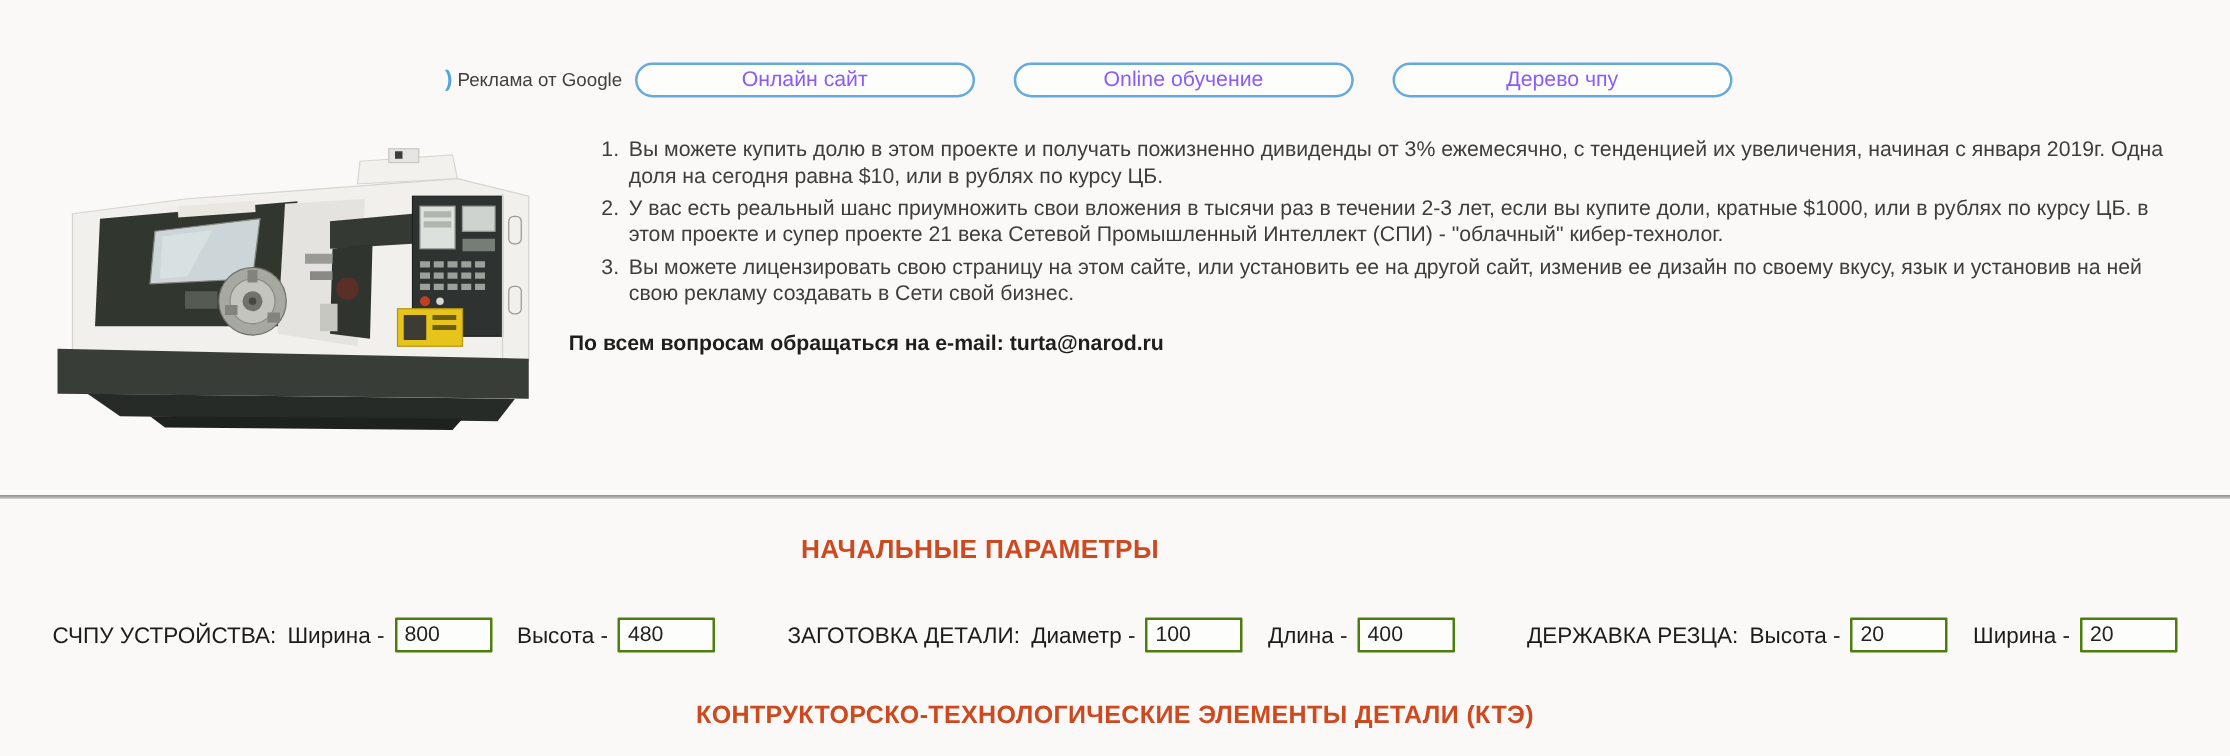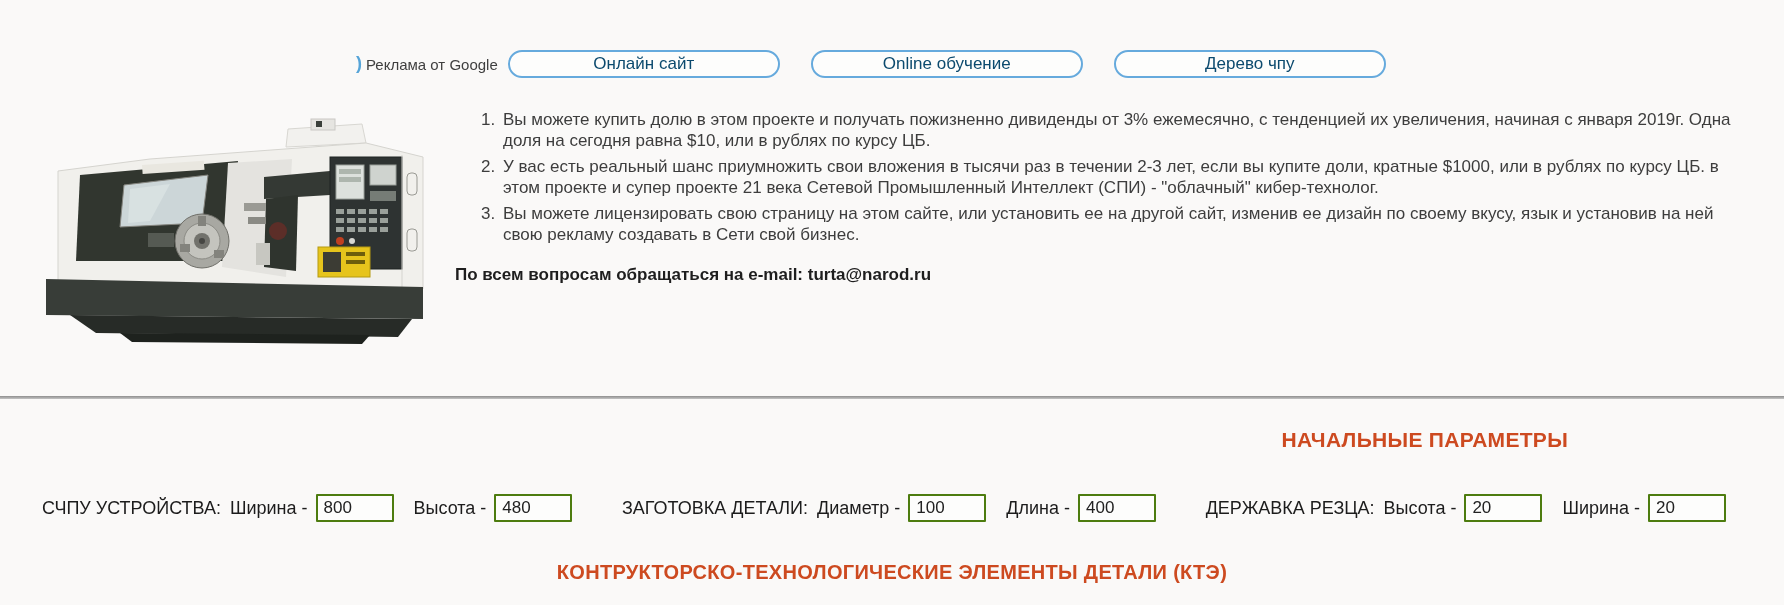--- a/index.html
+++ b/index.html
@@ -25,21 +25,21 @@
   }
   .adchoices {
     color: #55a4d8; font-size: 18px; font-weight: bold;
     transform: translateY(-1px);
   }
   .pill {
     width: 272px; height: 28px;
     margin-left: 31px;
     border: 2px solid #66aadd; border-radius: 14px;
     background: #fdfdfc;
-    color: #0c4a6e; font-size: 17px;
+    color: #8b5cf6; font-size: 17px;
     display: flex; align-items: center; justify-content: center;
     cursor: pointer; white-space: nowrap;
     font-family: "Liberation Sans", sans-serif;
   }
   .pill:first-of-type { margin-left: 10px; }
 
   
   .main-row {
     position: absolute; top: 85px; left: 0; width: 1784px;
     display: flex;
@@ -70,21 +70,21 @@
 
   
   .divider {
     position: absolute; top: 396px; left: 0; width: 1784px; height: 3px;
     background: linear-gradient(#8f8f8f, #c4c4c4);
   }
 
   
   .params-title {
     position: absolute; top: 428px; left: 0; width: 1568px;
-    text-align: right;
+    text-align: center;
     color: #cd4a20; font-size: 21px; font-weight: bold;
     letter-spacing: 0.3px;
   }
   .params-row {
     position: absolute; top: 494px; left: 0; width: 1784px;
     display: flex; justify-content: space-between; align-items: center;
     padding: 0 42px;
     font-size: 18px; color: #1c1c1c;
   }
   .param-group { display: flex; align-items: center; white-space: nowrap; }
@@ -92,21 +92,21 @@
   .param-group .field-label { margin-right: 8px; }
   .param-group input {
     width: 78px; height: 28px;
     border: 2px solid #4d7c0f; border-radius: 1px;
     background: #fdfdfc;
     font-size: 17px; color: #222;
     padding: 0 6px;
     margin-right: 20px;
     font-family: "Liberation Sans", sans-serif;
   }
-  .param-group input:last-child { margin-right: 16px; }
+  .param-group input:last-child { margin-right: 0; }
 
   .kte-title {
     position: absolute; top: 561px; left: 0; width: 1784px;
     text-align: center;
     color: #cd4a20; font-size: 20px; font-weight: bold;
     letter-spacing: 0.3px;
   }
 </style>
 </head>
 <body>

